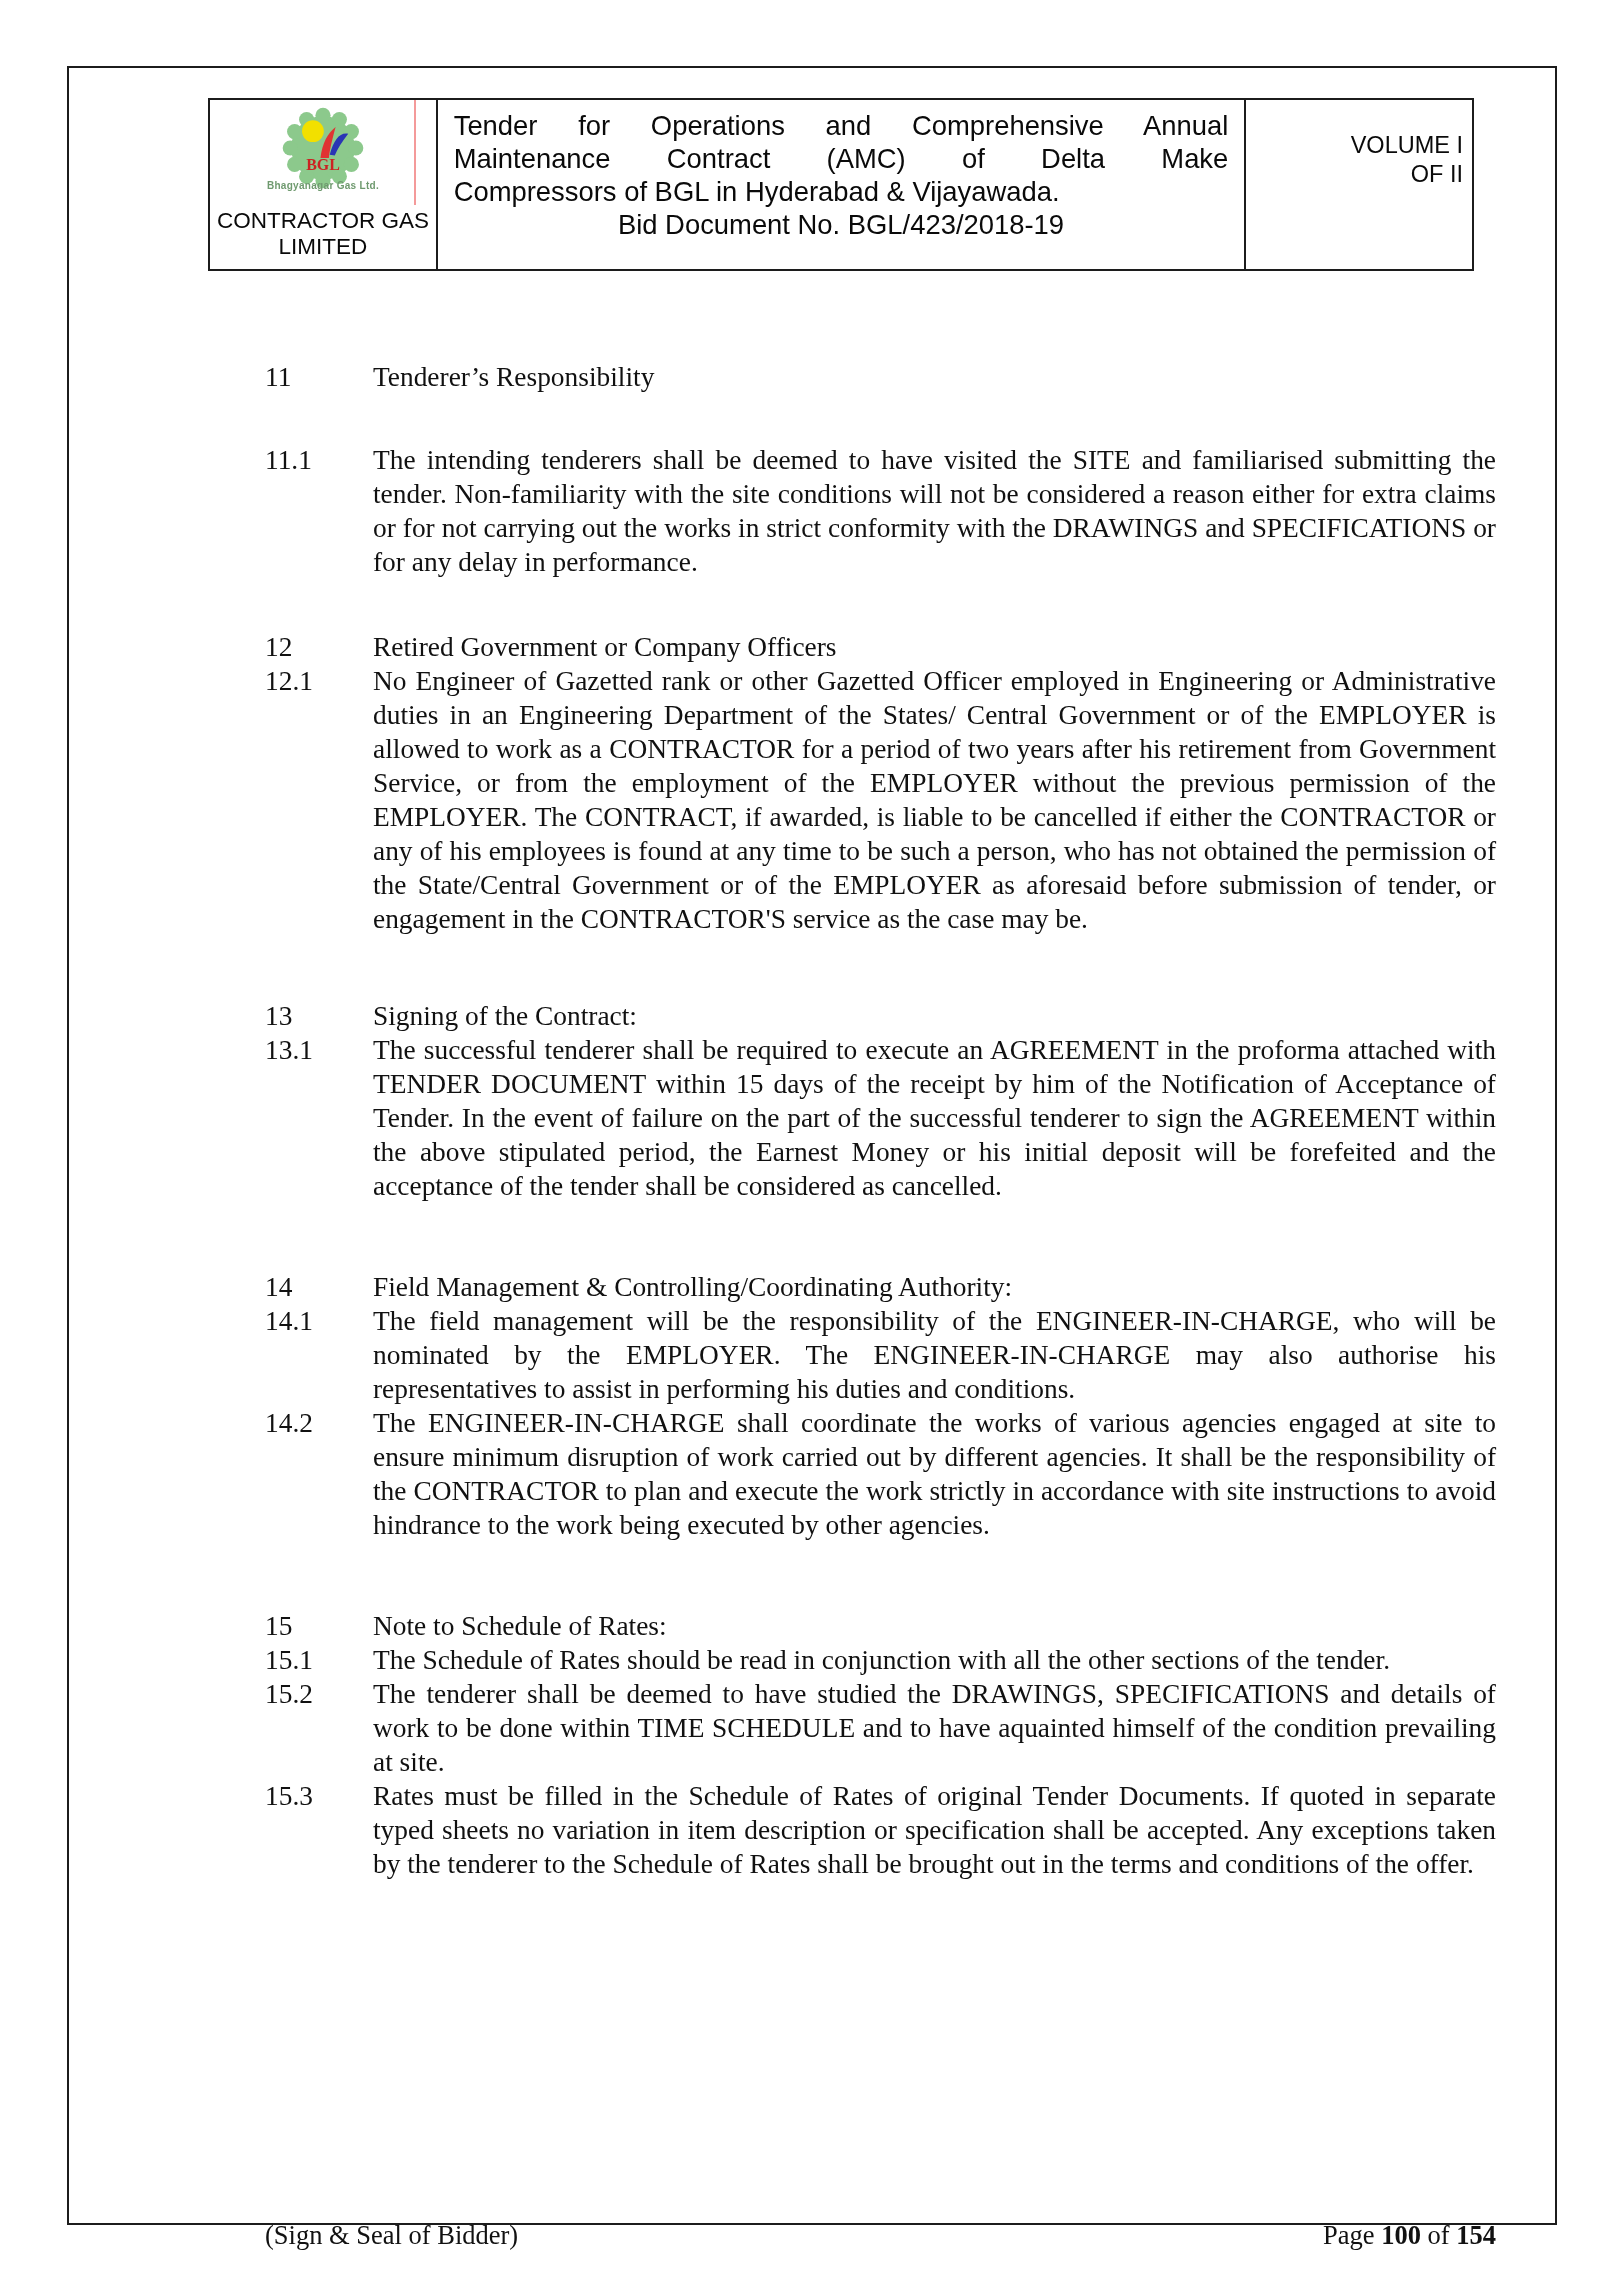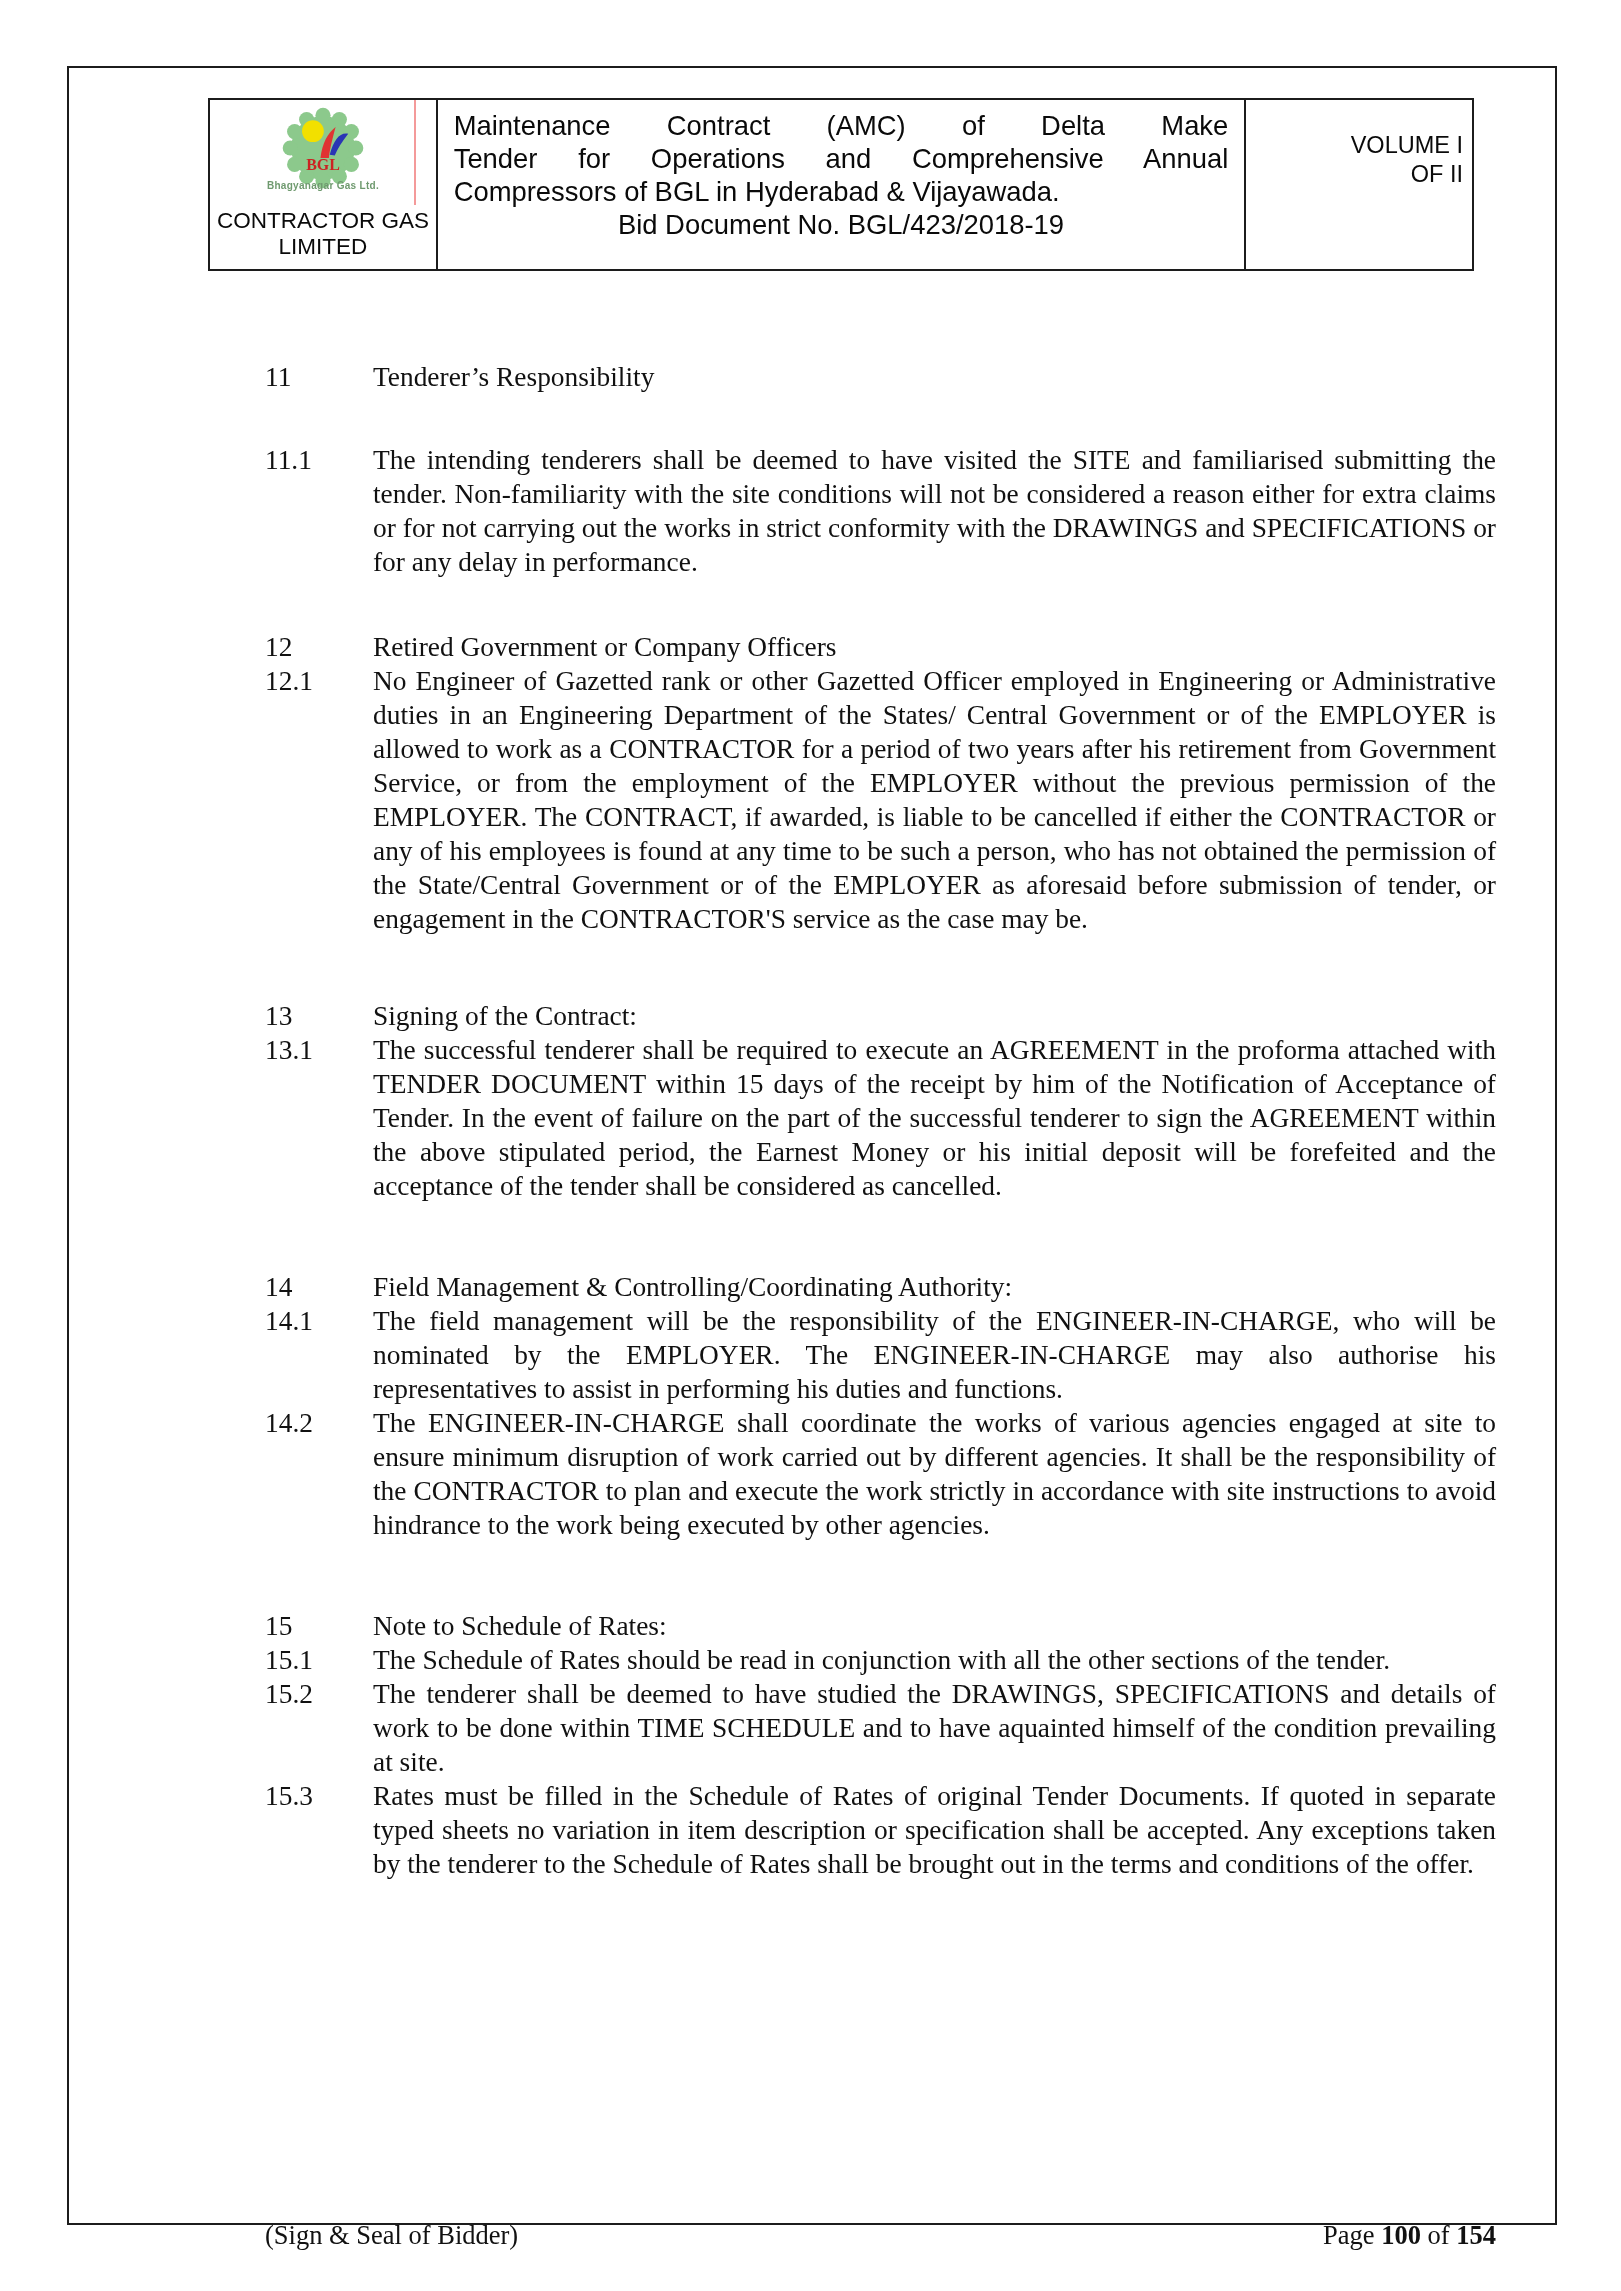--- a/index.html
+++ b/index.html
@@ -78,22 +78,22 @@
         </svg>
         <div class="red-line"></div>
         <div class="logo-caption">Bhagyanagar Gas Ltd.</div>
         <div class="company-name">
           <div>CONTRACTOR GAS</div>
           <div>LIMITED</div>
         </div>
       </div>
 
       <div class="cell title-cell">
+        <div class="title-line-j">Tender for Operations and Comprehensive Annual</div>
         <div class="title-line-j">Maintenance Contract (AMC) of Delta Make</div>
-        <div class="title-line-j">Tender for Operations and Comprehensive Annual</div>
         <div class="title-line-l">Compressors of BGL in Hyderabad &amp; Vijayawada.</div>
         <div class="title-line-c">Bid Document No. BGL/423/2018-19</div>
       </div>
 
       <div class="cell volume-cell">
         <div>VOLUME I</div>
         <div>OF II</div>
       </div>
     </div>
 
@@ -132,21 +132,21 @@
         </div>
       </div>
 
       <div>
         <div class="row heading mt68">
           <span class="num">14</span>
           <span class="htext">Field Management &amp; Controlling/Coordinating Authority:</span>
         </div>
         <div class="row">
           <span class="num">14.1</span>
-          <div class="ptext">The field management will be the responsibility of the ENGINEER-IN-CHARGE, who will be nominated by the EMPLOYER. The ENGINEER-IN-CHARGE may also authorise his representatives to assist in performing his duties and functions.</div>
+          <div class="ptext">The field management will be the responsibility of the ENGINEER-IN-CHARGE, who will be nominated by the EMPLOYER. The ENGINEER-IN-CHARGE may also authorise his representatives to assist in performing his duties and conditions.</div>
         </div>
         <div class="row">
           <span class="num">14.2</span>
           <div class="ptext">The ENGINEER-IN-CHARGE shall coordinate the works of various agencies engaged at site to ensure minimum disruption of work carried out by different agencies. It shall be the responsibility of the CONTRACTOR to plan and execute the work strictly in accordance with site instructions to avoid hindrance to the work being executed by other agencies.</div>
         </div>
       </div>
 
       <div>
         <div class="row heading mt68">
           <span class="num">15</span>

